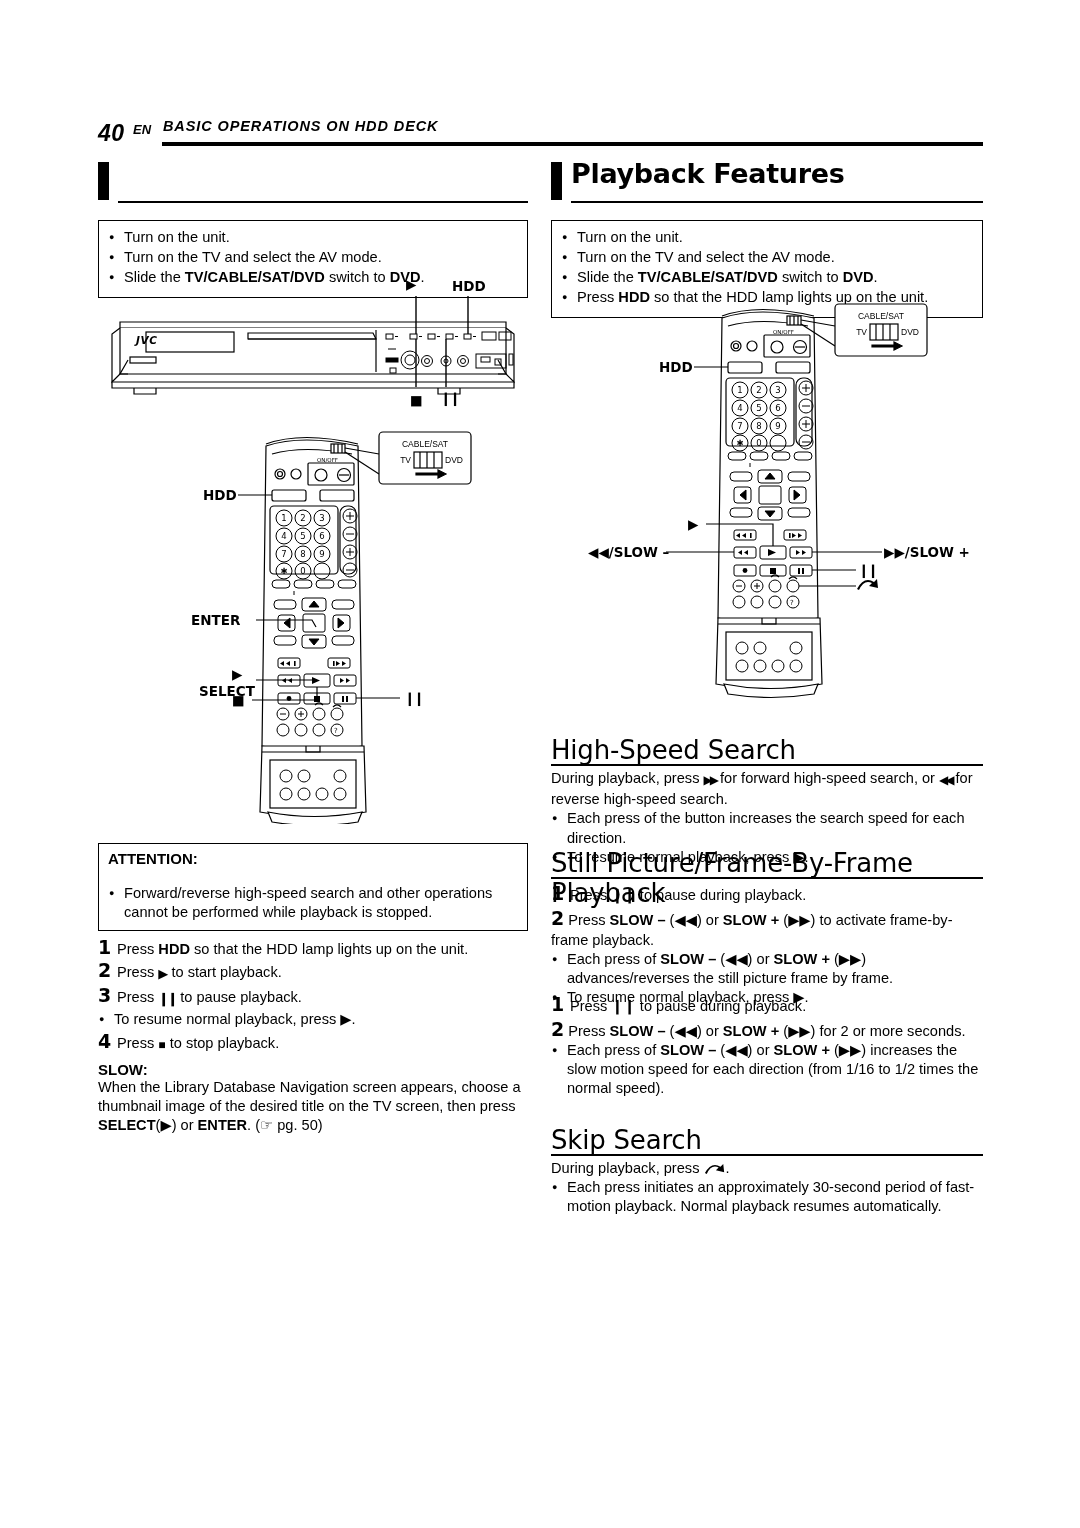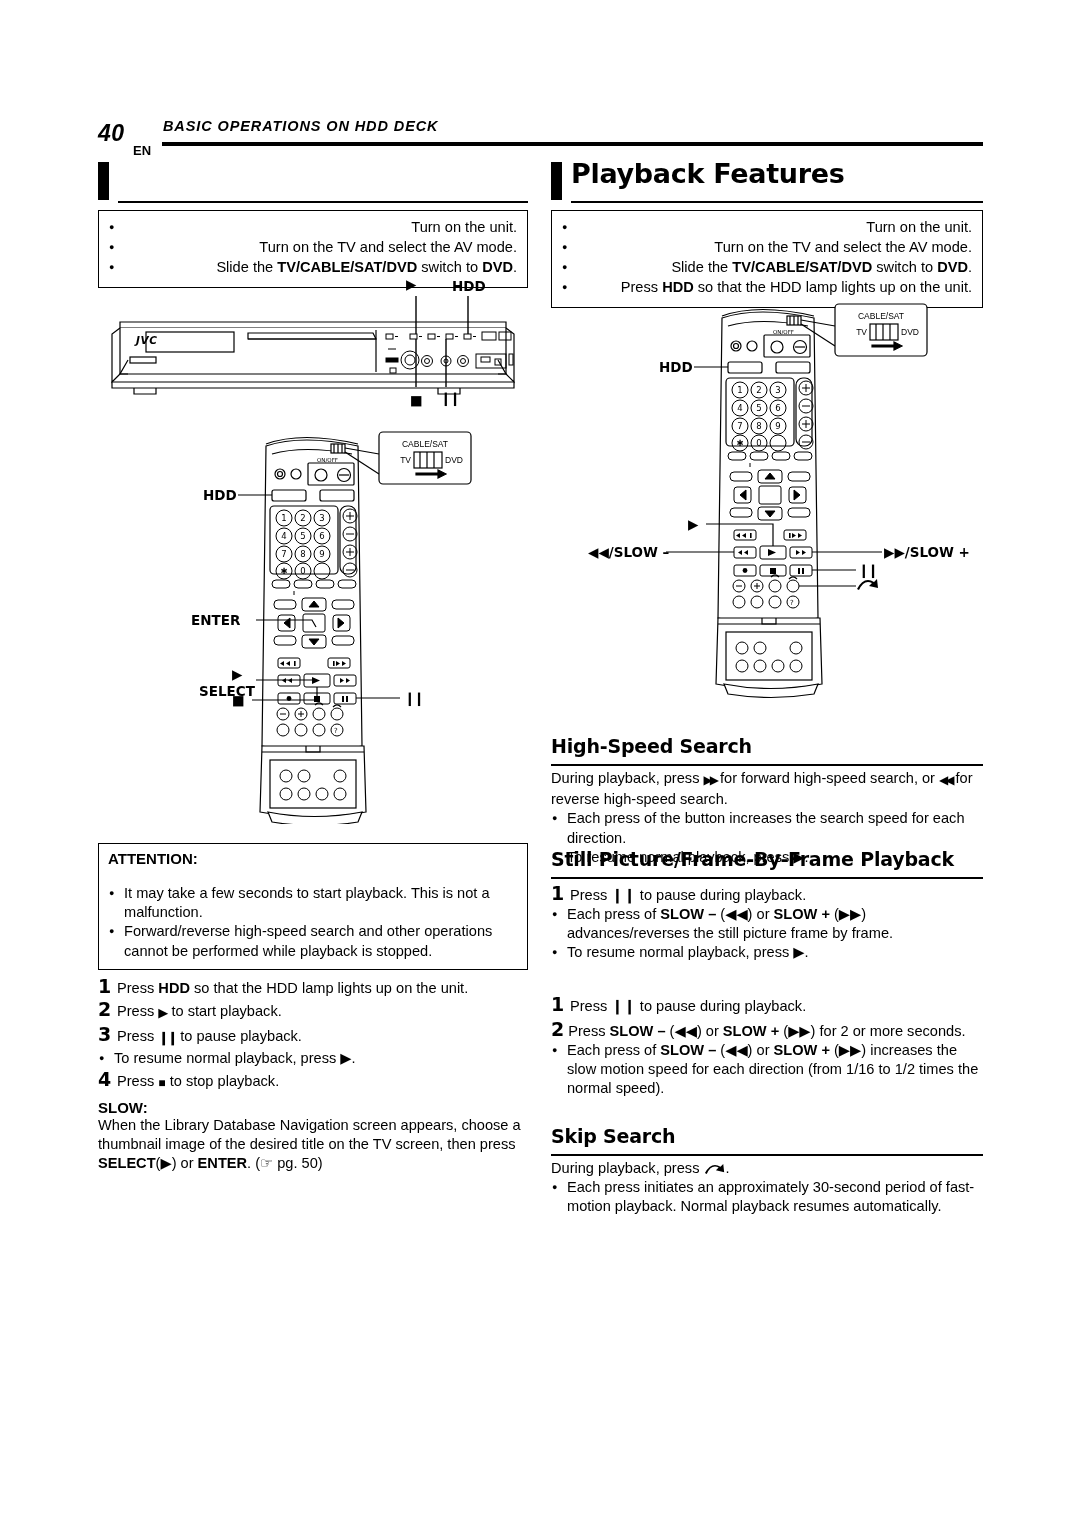--- a/index.html
+++ b/index.html
@@ -12,22 +12,22 @@
   .page { position: relative; width: 1080px; height: 1528px; }
 
   
   .runhead { position: absolute; left: 98px; top: 118px; width: 885px; height: 34px; }
   .runhead .pageno {
     position: absolute; left: 0; top: 2px;
     font-size: 23px; font-weight: bold; font-style: italic;
     letter-spacing: .5px;
   }
   .runhead .en {
-    position: absolute; left: 35px; top: 25px;
-    font-size: 13px; font-weight: bold; 
+    position: absolute; left: 35px; top: 4px;
+    font-size: 13px; font-weight: bold; font-style: italic;
   }
   .runhead .chap {
     position: absolute; left: 65px; top: 0px;
     font-size: 14.5px; font-weight: bold; font-style: italic;
     letter-spacing: .9px;
   }
   .runhead .rule {
     position: absolute; left: 64px; top: 24px; right: 0; height: 4px; background: #000;
   }
 
@@ -45,22 +45,21 @@
     font-family: "DejaVu Sans", sans-serif;
     letter-spacing: -.3px;
     white-space: nowrap;
   }
   .sec-title .ul { position: absolute; left: 20px; top: 41px; right: 0; height: 2px; background: #000; }
 
   
   .prepbox {
     border: 1.6px solid #000;
     padding: 7px 10px 9px 9px;
-    margin-top: 6px;
-    text-align: right;
+    margin-top: 16px;
   }
   .bullet-line {
     position: relative;
     padding-left: 16px;
     font-size: 14.6px;
     line-height: 19px;
     margin-bottom: 1px;
   }
   .bullet-line::before {
     content: "\25CF";
@@ -86,21 +85,21 @@
   }
   .step .num {
     position: absolute; left: 0; top: -2px;
     font-size: 19px; font-weight: bold;
     font-family: "DejaVu Sans", sans-serif;
   }
 
   
   .subhead { position: relative; margin-top: 17px; height: 34px; }
   .subhead .txt {
-    font-size: 19px; font-weight: bold;
+    font-size: 26px; font-weight: normal;
     font-family: "DejaVu Sans", sans-serif;
     letter-spacing: -.2px;
   }
   .subhead .ul { position: absolute; left: 0; top: 29px; right: 0; height: 1.8px; background: #000; }
 
   .attnbox { border: 1.6px solid #000; padding: 6px 9px 8px 9px; }
   .attn-title { font-size: 15px; font-weight: bold; margin-bottom: 17px; }
   .note-title { font-size: 15px; font-weight: bold; margin-top: 6px; }
 
   
@@ -415,21 +414,20 @@
     <span class="lbl" style="left:28px; top:242px;">▶</span>
     <span class="lbl" style="left:-5px; top:259px;">SELECT</span>
     <span class="lbl" style="left:28px; top:268px;">■</span>
     <span class="lbl" style="left:200px; top:266px; letter-spacing:-2px;">❙❙</span>
   </div>
 
   <div style="position:absolute; left:98px; top:843px; width:430px;">
 
     <div class="attnbox">
       <div class="attn-title">ATTENTION:</div>
-      <div class="sub-bullet">It may take a few seconds to start playback. This is not a malfunction.</div>
       <div class="sub-bullet">Forward/reverse high-speed search and other operations cannot be performed while playback is stopped.</div>
     </div>
 
     <div style="margin-top:8px;">
       <div class="step">
         <span class="num">1</span><span>Press </span><span class="bold">HDD</span><span> so that the HDD lamp lights up on the unit.</span>
       </div>
       <div class="step">
         <span class="num">2</span><span>Press </span><span class="g g-play">▶</span><span> to start playback.</span>
       </div>
@@ -626,20 +624,23 @@
   </div>
 
   <div style="position:absolute; left:551px; top:848px; width:432px;">
     <div class="subhead" style="margin-top:0;">
       <span class="txt">Still Picture/Frame-By-Frame Playback</span>
       <span class="ul"></span>
     </div>
     <div class="step">
       <span class="num">1</span><span>Press ❙❙ to pause during playback.</span>
     </div>
+    <div class="step" style="padding-left:0;">
+      <span class="num" style="position:static; margin-right:4px;">2</span><span>Press </span><span class="bold">SLOW –</span><span> (◀◀) or </span><span class="bold">SLOW +</span><span> (▶▶) to activate frame-by-frame playback.</span>
+    </div>
     <div class="sub-bullet"><span>Each press of </span><span class="bold">SLOW –</span><span> (◀◀) or </span><span class="bold">SLOW +</span><span> (▶▶) advances/reverses the still picture frame by frame.</span></div>
     <div class="sub-bullet">To resume normal playback, press ▶.</div>
   </div>
 
   <div style="position:absolute; left:551px; top:993px; width:432px;">
     <div class="step">
       <span class="num">1</span><span>Press ❙❙ to pause during playback.</span>
     </div>
     <div class="step" style="padding-left:0;">
       <span class="num" style="position:static; margin-right:4px;">2</span><span>Press </span><span class="bold">SLOW –</span><span> (◀◀) or </span><span class="bold">SLOW +</span><span> (▶▶) for 2 or more seconds.</span>

